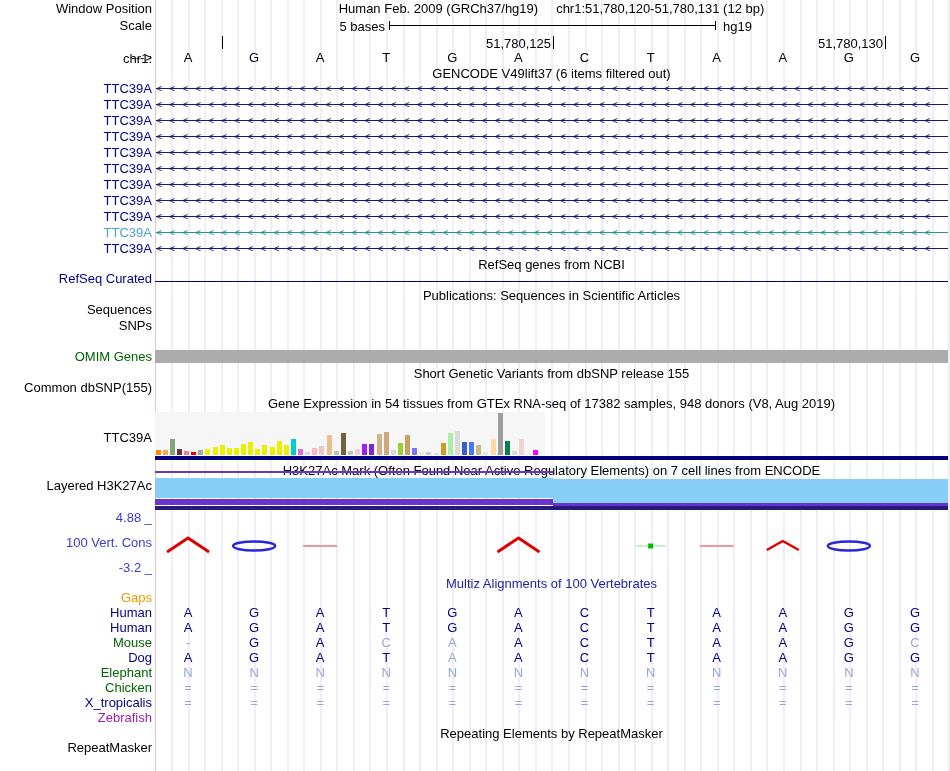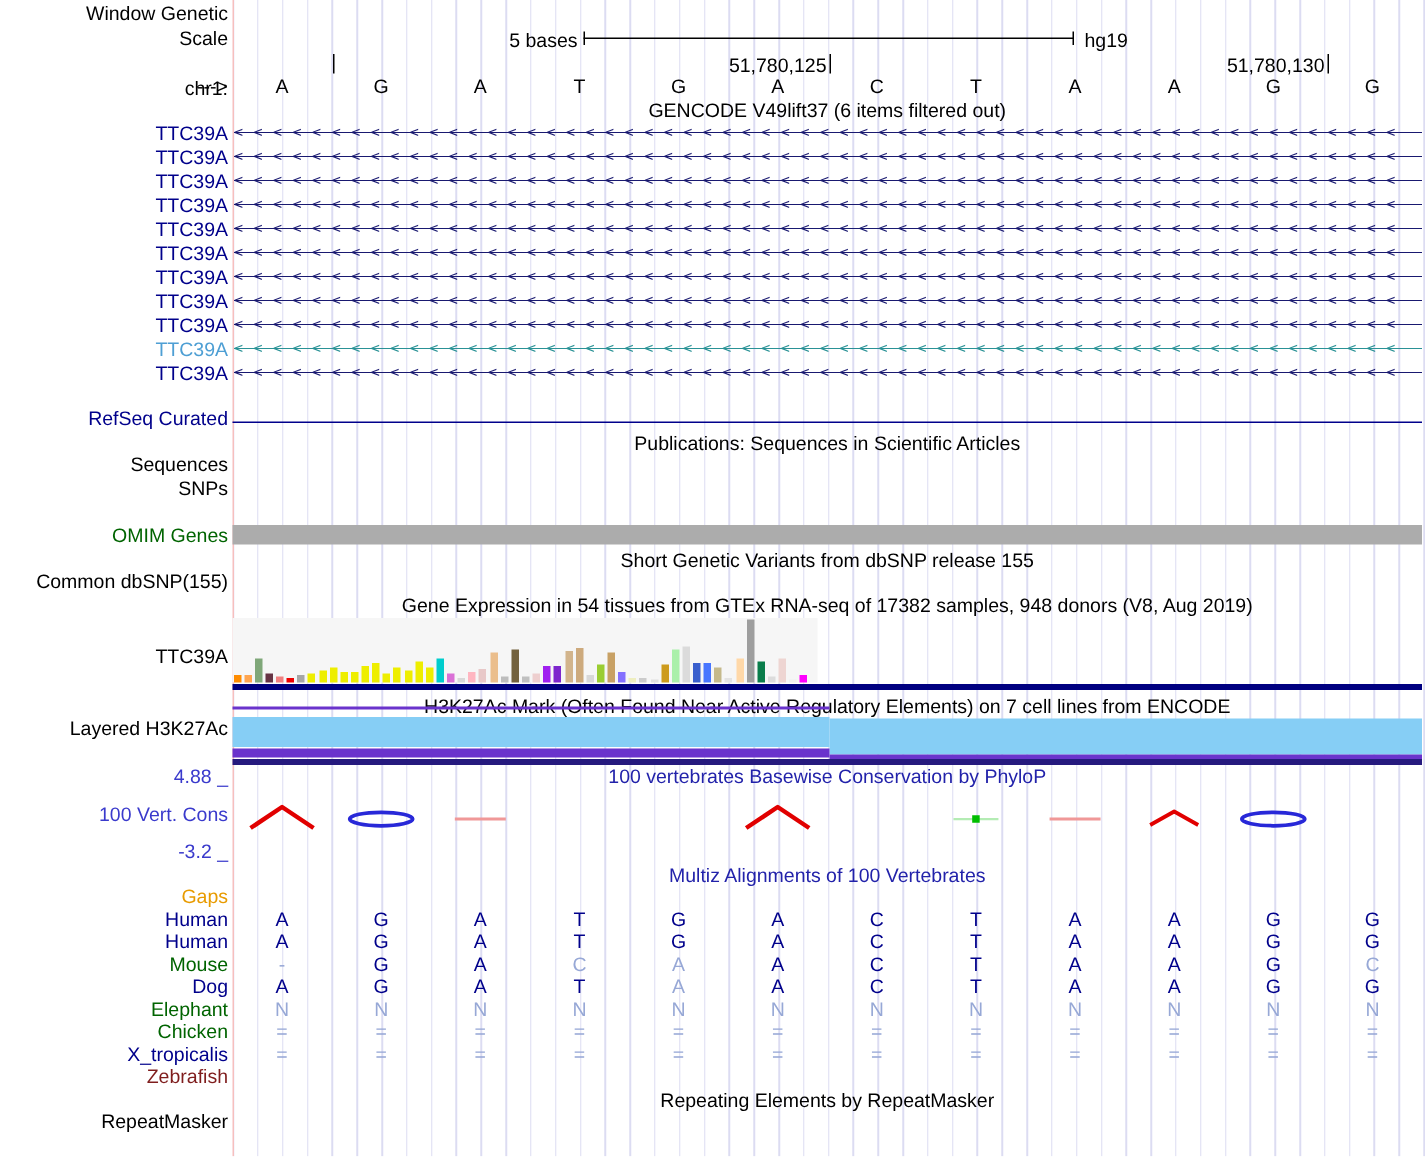--- a/index.html
+++ b/index.html
@@ -24,21 +24,22 @@
   .gtexbar{position:absolute;width:5px;}
   .hdr-gap{display:inline-block;width:18px;}
 </style>
 </head>
 <body>
 
 <div class="screen">
 
   <div class="grid"></div>
 
-  <div class="llabel" style="top:2px">Window Genetic</div>
+  <div class="llabel" style="top:2px">Window Position</div>
+  <div class="ctitle" style="top:2px"><span>Human Feb. 2009 (GRCh37/hg19)</span><span class="hdr-gap"></span><span>chr1:51,780,120-51,780,131 (12 bp)</span></div>
 
   <div class="llabel" style="top:19px">Scale</div>
   <div class="poslabel" style="top:19px;right:565px">5 bases</div>
   <div class="hline" style="left:389px;top:25px;width:327px"></div>
   <div class="tick" style="left:389px;top:21px;height:9px"></div>
   <div class="tick" style="left:715px;top:21px;height:9px"></div>
   <div class="poslabel" style="top:19px;left:723px">hg19</div>
 
   <div class="llabel" style="top:52px">chr1:</div>
   <div class="tick" style="left:222px;top:36px;height:13px"></div>
@@ -46,20 +47,21 @@
   <div class="tick" style="left:885px;top:36px;height:13px"></div>
   <div class="poslabel" style="top:36px;right:399px">51,780,125</div>
   <div class="poslabel" style="top:36px;right:67px">51,780,130</div>
 
   <div class="llabel" style="top:51px">---&gt;</div>
   <div id="base-row"></div>
 
   <div class="ctitle" style="top:67px">GENCODE V49lift37 (6 items filtered out)</div>
   <div id="gencode-rows"></div>
 
+  <div class="ctitle" style="top:258px">RefSeq genes from NCBI</div>
   <div class="llabel navy" style="top:272px">RefSeq Curated</div>
   <div class="hline" style="left:155px;top:281px;width:793px;background:#00008B"></div>
 
   <div class="ctitle" style="top:289px">Publications: Sequences in Scientific Articles</div>
   <div class="llabel" style="top:303px">Sequences</div>
   <div class="llabel" style="top:319px">SNPs</div>
 
   <div class="llabel green" style="top:350px">OMIM Genes</div>
   <div style="position:absolute;left:155px;top:350px;width:793px;height:13px;background:#ACACAC"></div>
 
@@ -74,21 +76,20 @@
 
   <div class="ctitle" style="top:464px">H3K27Ac Mark (Often Found Near Active Regulatory Elements) on 7 cell lines from ENCODE</div>
   <div class="llabel" style="top:479px">Layered H3K27Ac</div>
   <div style="position:absolute;left:155px;top:471px;width:398px;height:2px;background:#6A33CC"></div>
   <div style="position:absolute;left:155px;top:478px;width:398px;height:20px;background:#86CEF5"></div>
   <div style="position:absolute;left:553px;top:479px;width:395px;height:24px;background:#86CEF5"></div>
   <div style="position:absolute;left:155px;top:499px;width:398px;height:6px;background:#6A33CC"></div>
   <div style="position:absolute;left:553px;top:503px;width:395px;height:4px;background:#6A33CC"></div>
   <div style="position:absolute;left:155px;top:506px;width:793px;height:4px;background:#261A7E"></div>
 
-  <div class="ctitle titleblue" style="top:511px">100 vertebrates Basewise Conservation by PhyloP</div>
   <div class="llabel blue" style="top:511px">4.88 _</div>
   <div class="llabel blue" style="top:536px">100 Vert. Cons</div>
   <div class="llabel blue" style="top:561px">-3.2 _</div>
   <svg id="cons-svg" width="793" height="34" style="position:absolute;left:155px;top:530px">
       <path d="M12.041666666666657,22 L33.04166666666666,8 L54.04166666666666,22" stroke="#E10000" stroke-width="3" fill="none" stroke-linejoin="round"></path>
       <ellipse cx="99.125" cy="16" rx="21" ry="4.5" stroke="#2828D8" stroke-width="2.5" fill="none"></ellipse>
       <line x1="148.20833333333331" y1="16" x2="182.20833333333331" y2="16" stroke="#F09898" stroke-width="2"></line>
       <path d="M342.45833333333326,22 L363.45833333333326,8 L384.45833333333326,22" stroke="#E10000" stroke-width="3" fill="none" stroke-linejoin="round"></path>
       <line x1="480.625" y1="16" x2="510.625" y2="16" stroke="#B4ECB4" stroke-width="1.5"></line>
       <rect x="493.125" y="13.5" width="5" height="5" fill="#00BE00"></rect>
@@ -276,14 +277,14 @@
     <div class="mletter" style="left: 320.208px; top: 696px; color: rgb(151, 168, 214); position: absolute;">=</div>
     <div class="mletter" style="left: 386.292px; top: 696px; color: rgb(151, 168, 214); position: absolute;">=</div>
     <div class="mletter" style="left: 452.375px; top: 696px; color: rgb(151, 168, 214); position: absolute;">=</div>
     <div class="mletter" style="left: 518.458px; top: 696px; color: rgb(151, 168, 214); position: absolute;">=</div>
     <div class="mletter" style="left: 584.542px; top: 696px; color: rgb(151, 168, 214); position: absolute;">=</div>
     <div class="mletter" style="left: 650.625px; top: 696px; color: rgb(151, 168, 214); position: absolute;">=</div>
     <div class="mletter" style="left: 716.708px; top: 696px; color: rgb(151, 168, 214); position: absolute;">=</div>
     <div class="mletter" style="left: 782.792px; top: 696px; color: rgb(151, 168, 214); position: absolute;">=</div>
     <div class="mletter" style="left: 848.875px; top: 696px; color: rgb(151, 168, 214); position: absolute;">=</div>
     <div class="mletter" style="left: 914.958px; top: 696px; color: rgb(151, 168, 214); position: absolute;">=</div>
-    <div class="llabel" style="top: 711px; color: #7f1d1d; position: absolute;">Zebrafish</div>
+    <div class="llabel" style="top: 711px; color: #a21caf; position: absolute;">Zebrafish</div>
   </div>
 
 </body></html>

